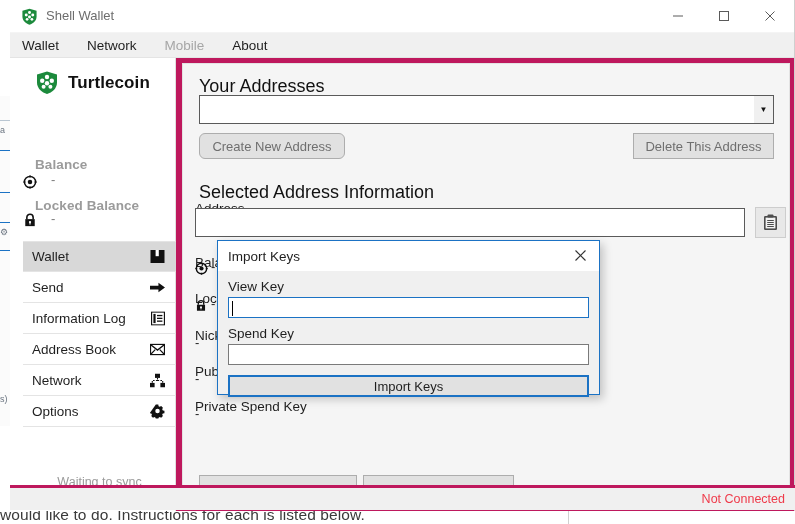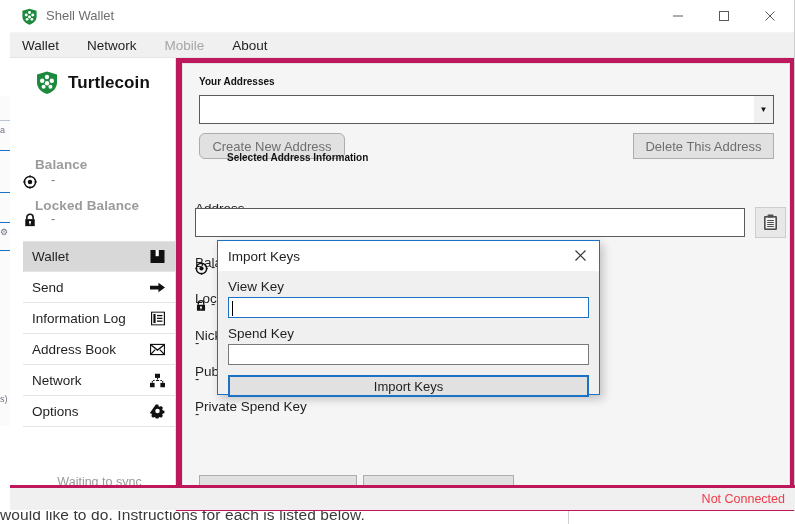--- a/index.html
+++ b/index.html
@@ -179,25 +179,25 @@
   #main {
     position: absolute; left: 172px; top: 5px;
     width: 608px; height: 442px;
     background: #f5f5f5;
     border: 1px solid #e3e3e3;
   }
   #main-inner { position: relative; width: 100%; height: 100%; }
 
   .sect-title {
     position: absolute;
-    font-size: 10px; font-weight: bold; color: #111111;
+    font-size: 18px; font-weight: normal; color: #111111;
     left: 16px;
   }
   #t-addresses { top: 12px; }
-  #t-selected  { top: 88px; margin-left: 28px; }
+  #t-selected  { top: 118px; }
 
   #addr-select {
     position: absolute; left: 16px; top: 31px;
     width: 575px; height: 29px;
     background: #ffffff;
     border: 1px solid #5a5a5a;
     display: flex; align-items: center; justify-content: flex-end;
   }
   #addr-select-arrow {
     width: 19px; height: 27px;

